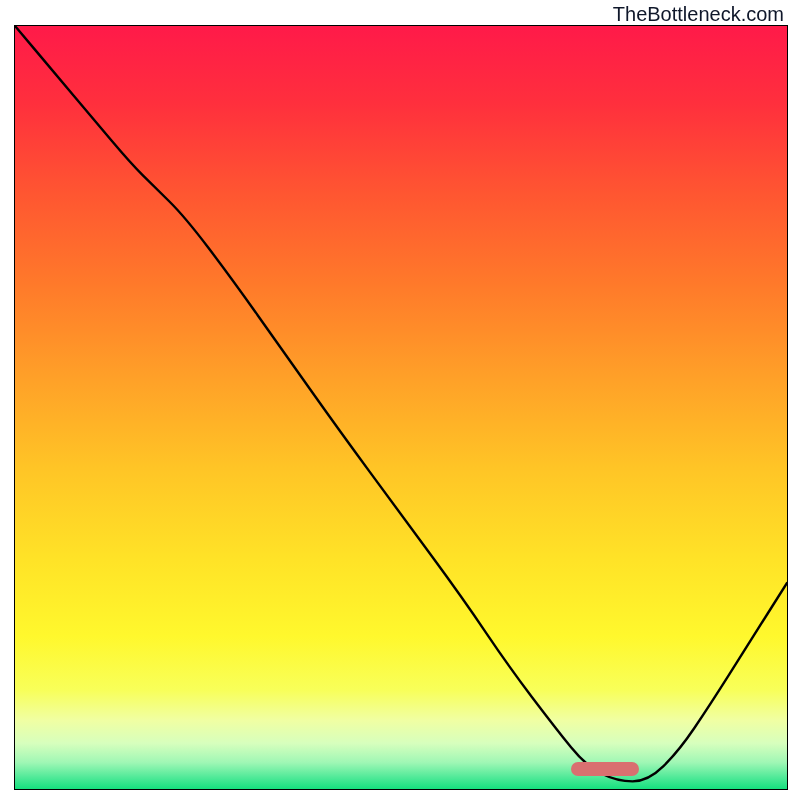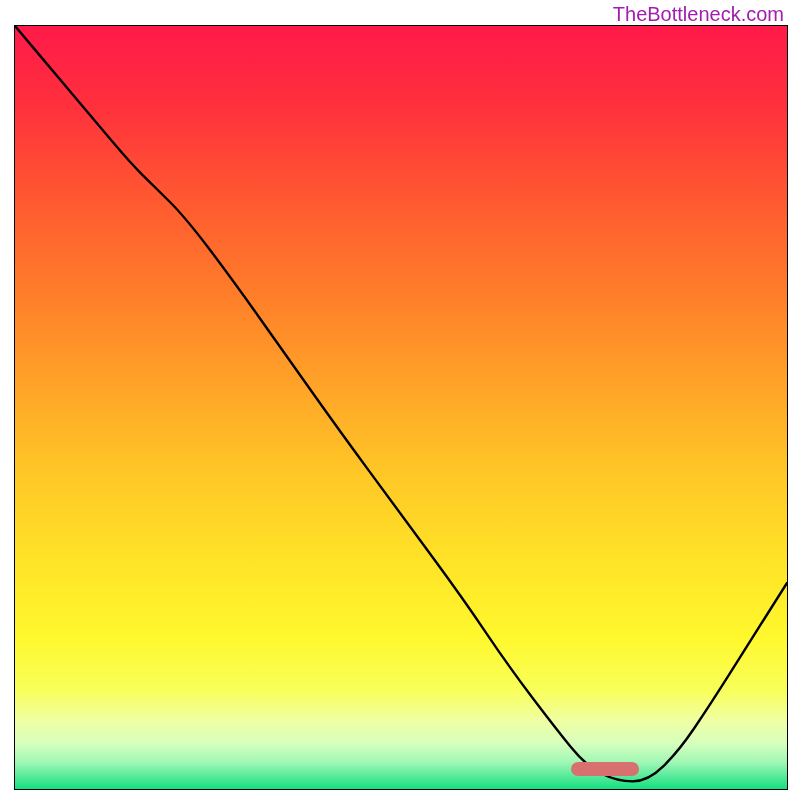--- a/index.html
+++ b/index.html
@@ -23,21 +23,21 @@
   .grad {
     position: absolute;
     left: 0; top: 0; right: 0; bottom: 0;
   }
   .watermark {
     position: absolute;
     top: 3px;
     right: 16px;
     font-family: Arial, Helvetica, sans-serif;
     font-size: 20px;
-    color: #a21caf;
+    color: #0f172a;
     letter-spacing: 0px;
     font-weight: 520;
   }
   .svg-layer {
     position: absolute;
     left: 0; top: 0;
     width: 100%;
     height: 100%;
   }
   .marker {

